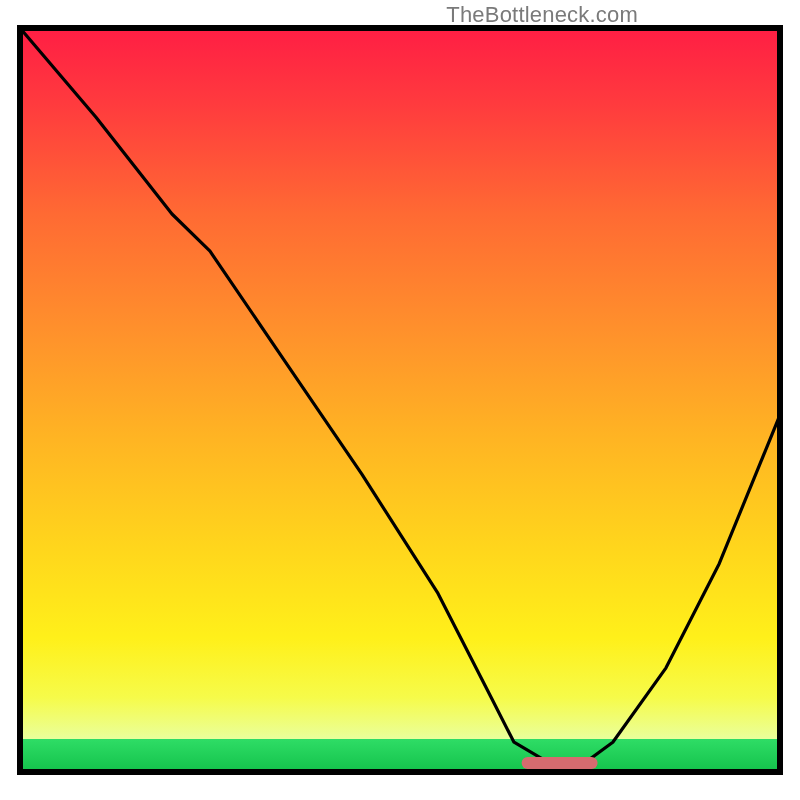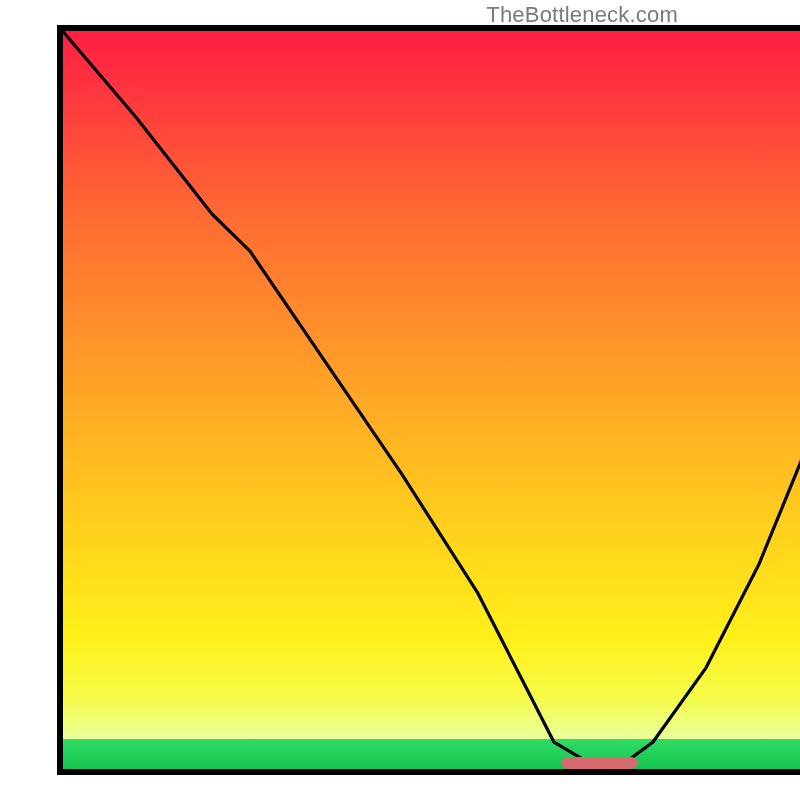--- a/index.html
+++ b/index.html
@@ -5,21 +5,20 @@
   body {
     margin: 0;
     padding: 0;
     background: #fff;
     font-family: Arial, Helvetica, sans-serif;
   }
   .stage {
     width: 656px;
     height: 800px;
     position: relative;
-    padding-left: 40px;
   }
   .watermark {
     position: absolute;
     top: 2px;
     right: 18px;
     font-size: 22px;
     color: #7a7a7a;
     font-weight: 400;
     letter-spacing: 0.2px;
   }

